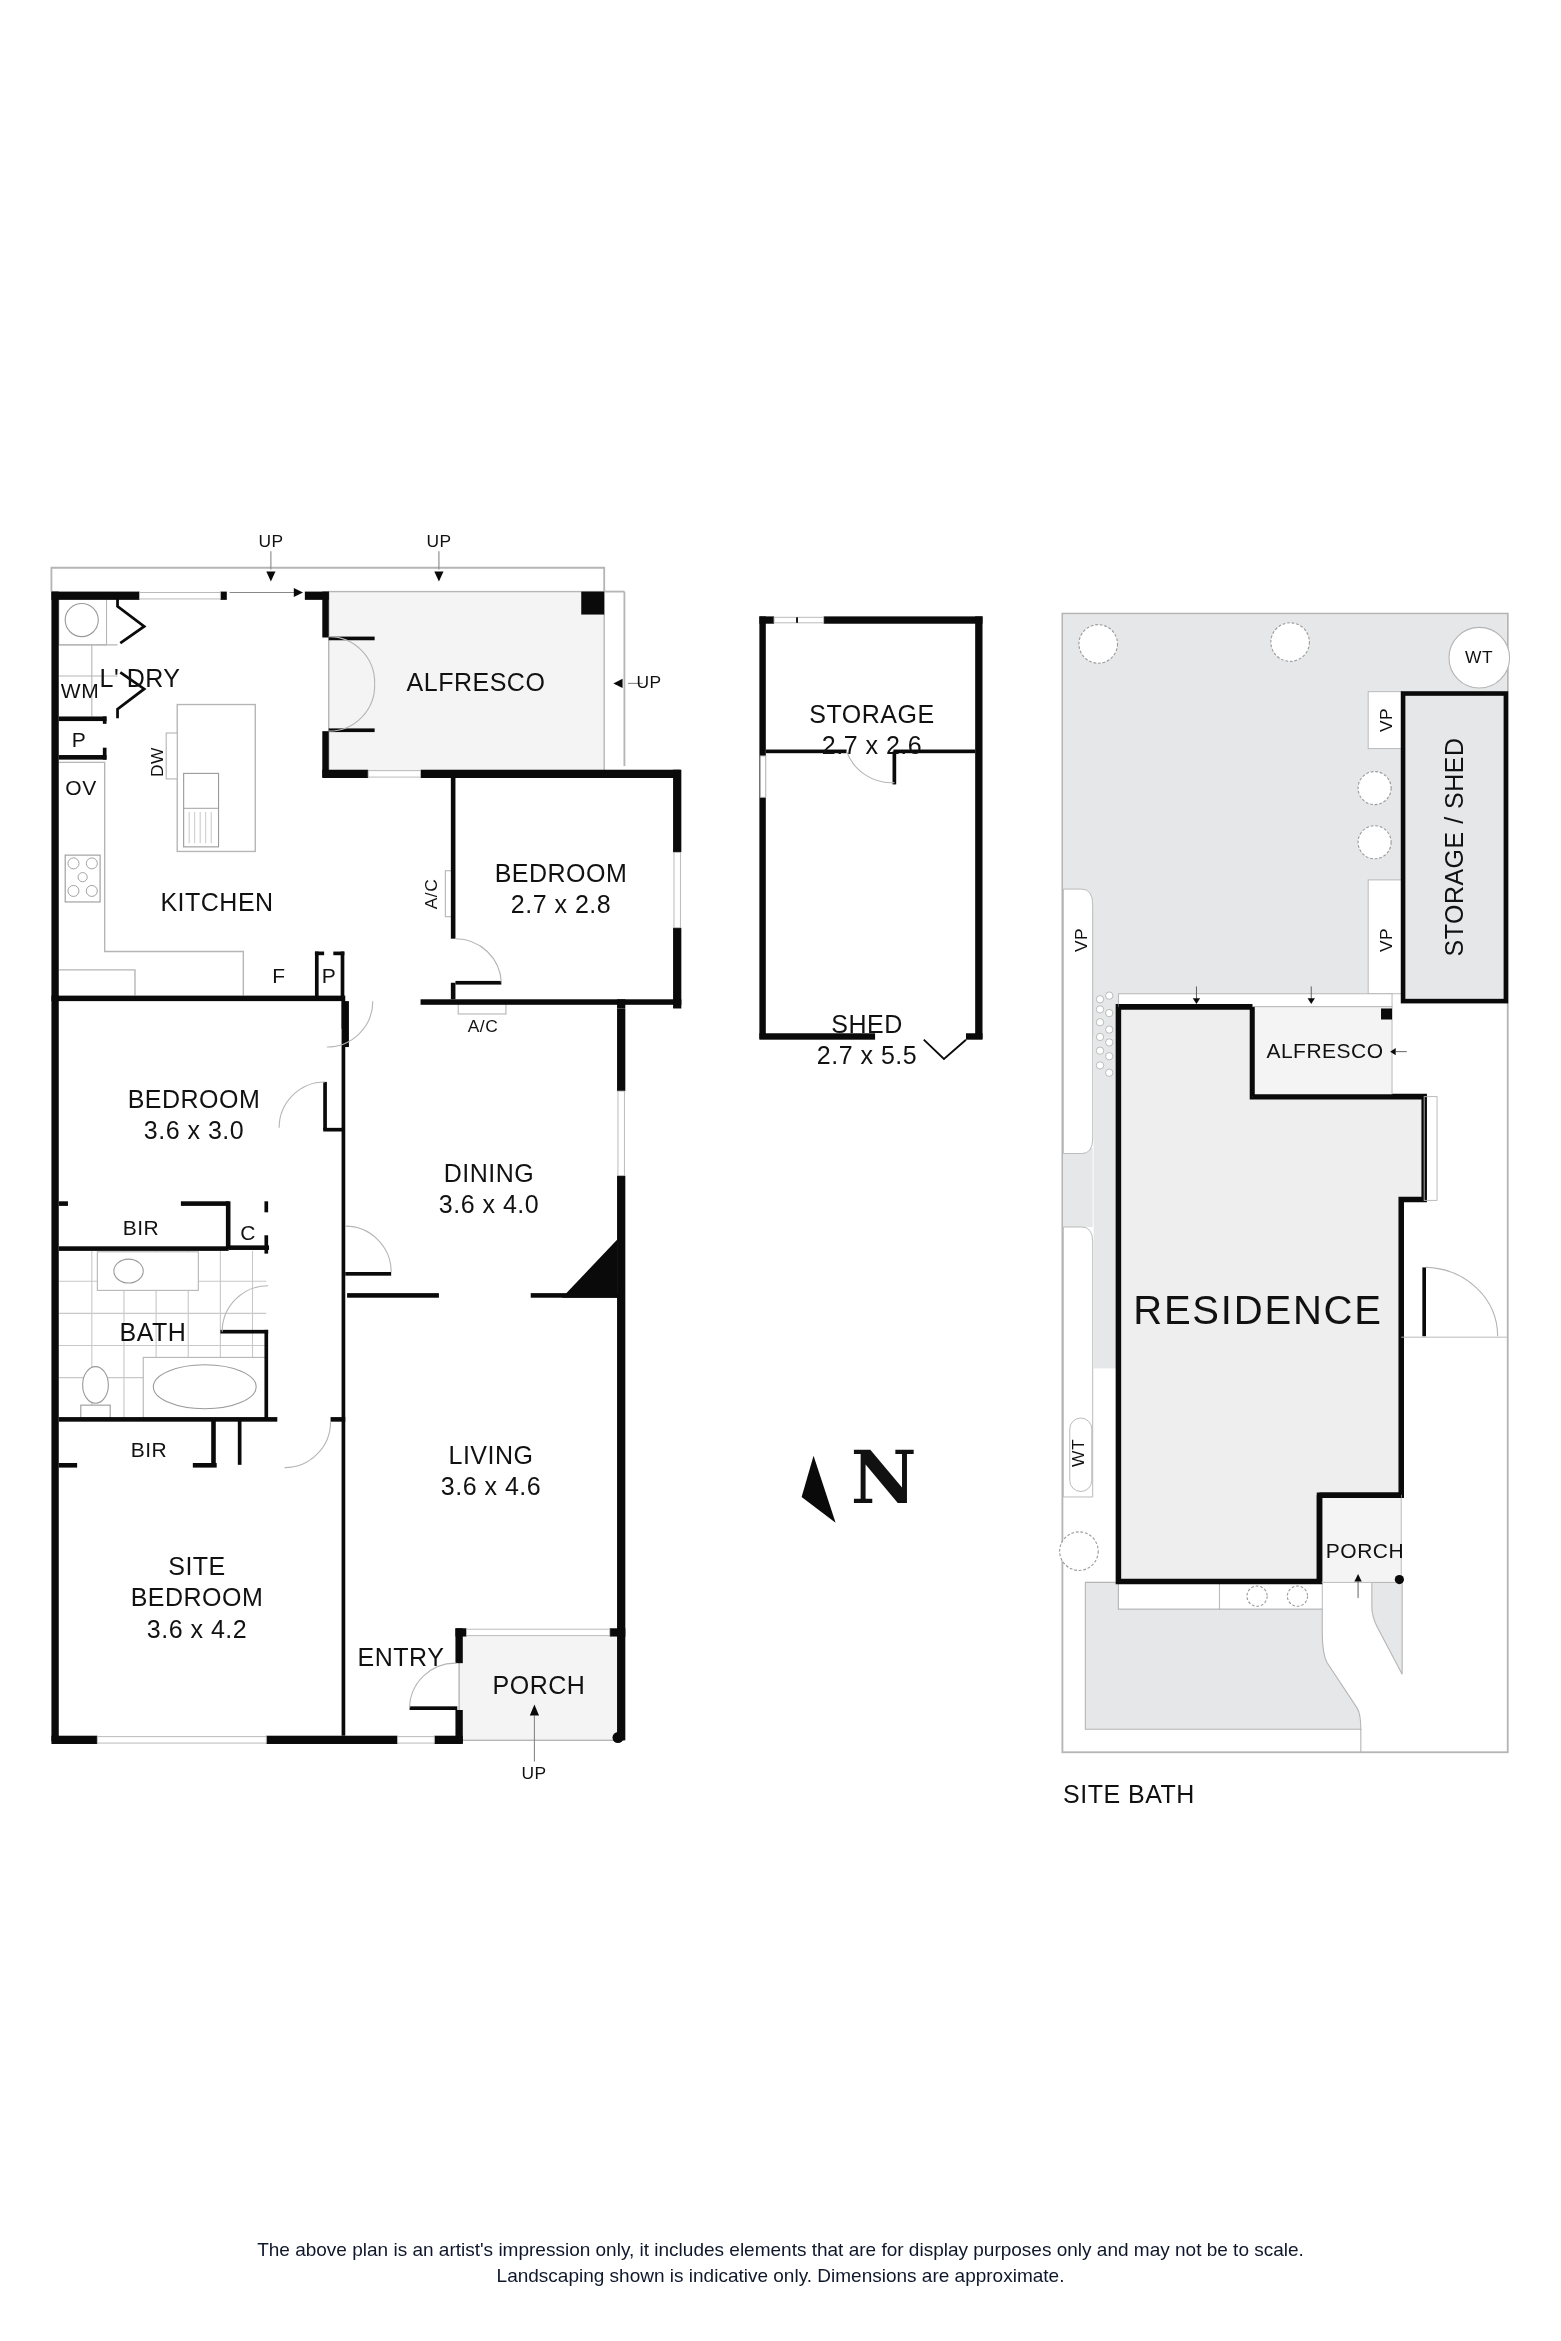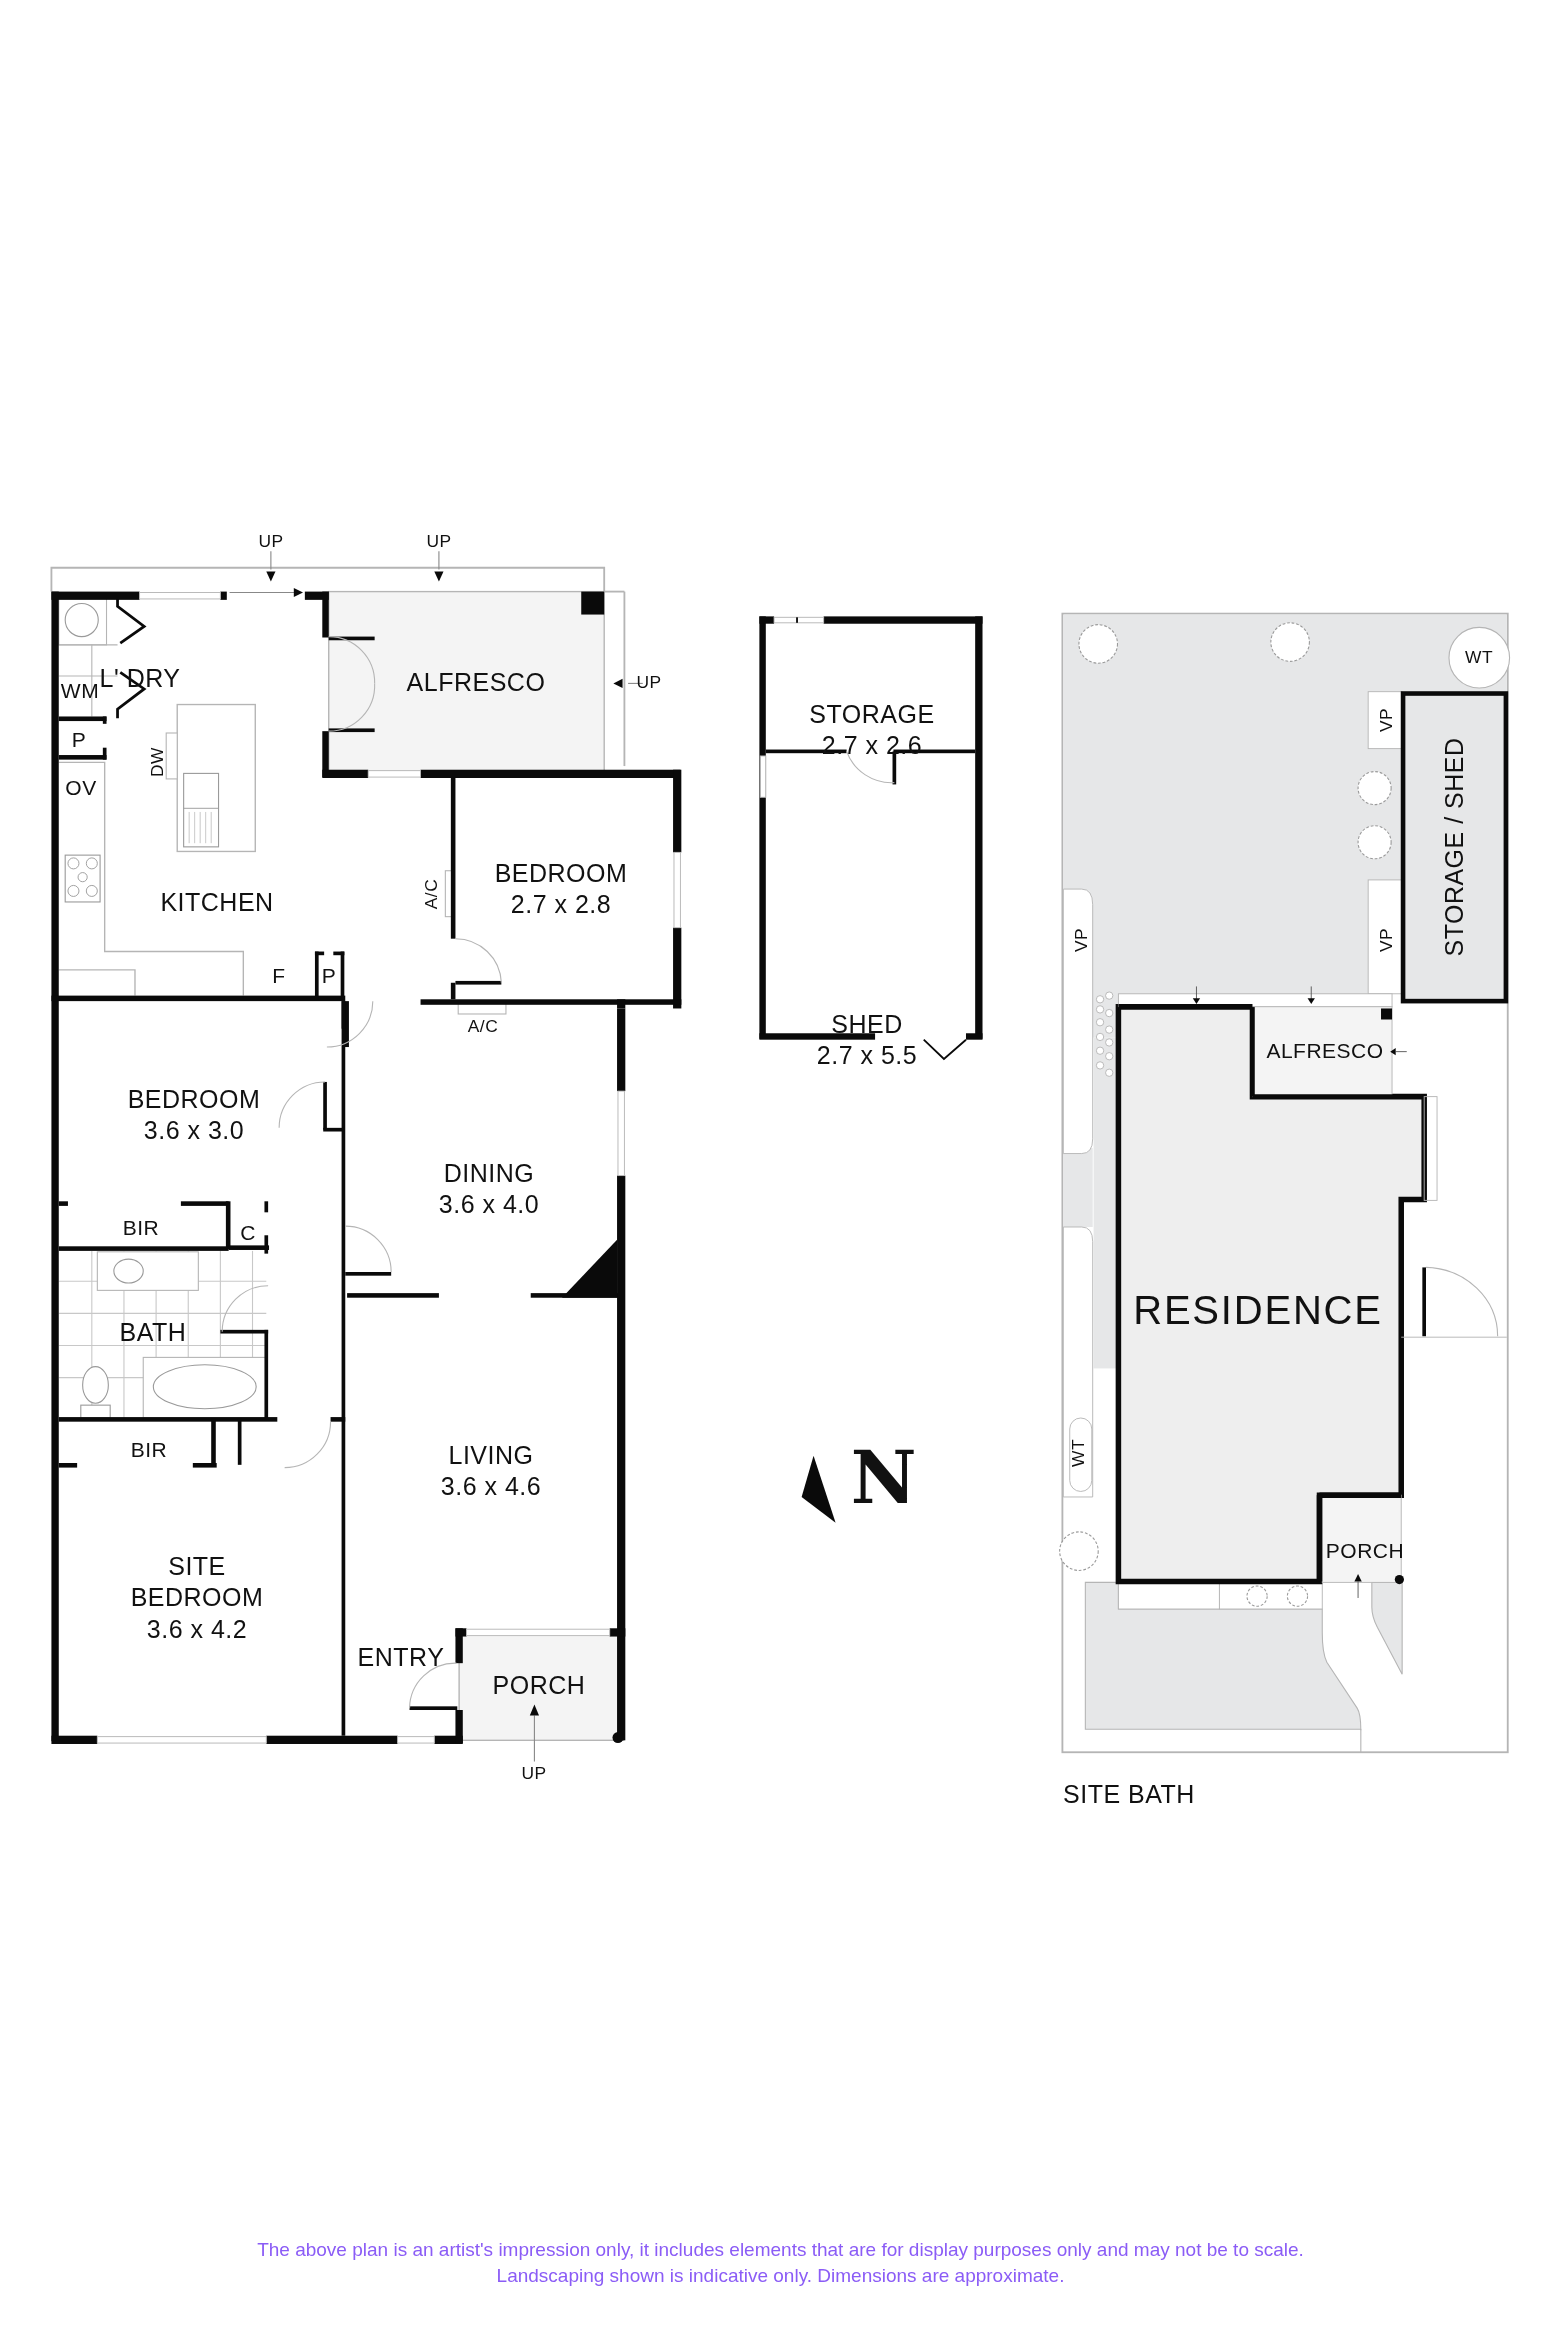--- a/index.html
+++ b/index.html
@@ -7,21 +7,21 @@
   svg.plan { position: absolute; left: 0; top: 0; width: 1561px; height: 2342px; }
   .lbl { position: absolute; transform: translate(-50%, -50%); text-align: center; white-space: nowrap; letter-spacing: 0.5px; color: #111; line-height: 1.25; }
   .lbl .line { display: block; }
   .room { font-size: 25px; }
   .room-sm { font-size: 21px; }
   .tiny { font-size: 17.4px; }
   .vert { transform: translate(-50%, -50%) rotate(-90deg); }
   .big { font-size: 40px; letter-spacing: 1.8px; }
   .north { font-family: "DejaVu Serif", "Liberation Serif", serif; font-weight: bold; font-size: 72px; }
   .caption { font-size: 25px; }
-  .disclaimer { position: absolute; left: 0; width: 1561px; text-align: center; font-size: 19px; color: #8b5cf6; line-height: 1.35; }
+  .disclaimer { position: absolute; left: 0; width: 1561px; text-align: center; font-size: 19px; color: #0f172a; line-height: 1.35; }
 </style>
 </head>
 <body>
 
 <svg class="plan" viewBox="0 0 1700 2550" xmlns="http://www.w3.org/2000/svg">
 
   <g>
 
     <polyline points="56,644 56,618 658,618 658,644" fill="none" stroke="#b5b5b5" stroke-width="2"></polyline>
     <line x1="658" y1="644" x2="680" y2="644" stroke="#b5b5b5" stroke-width="2"></line>

